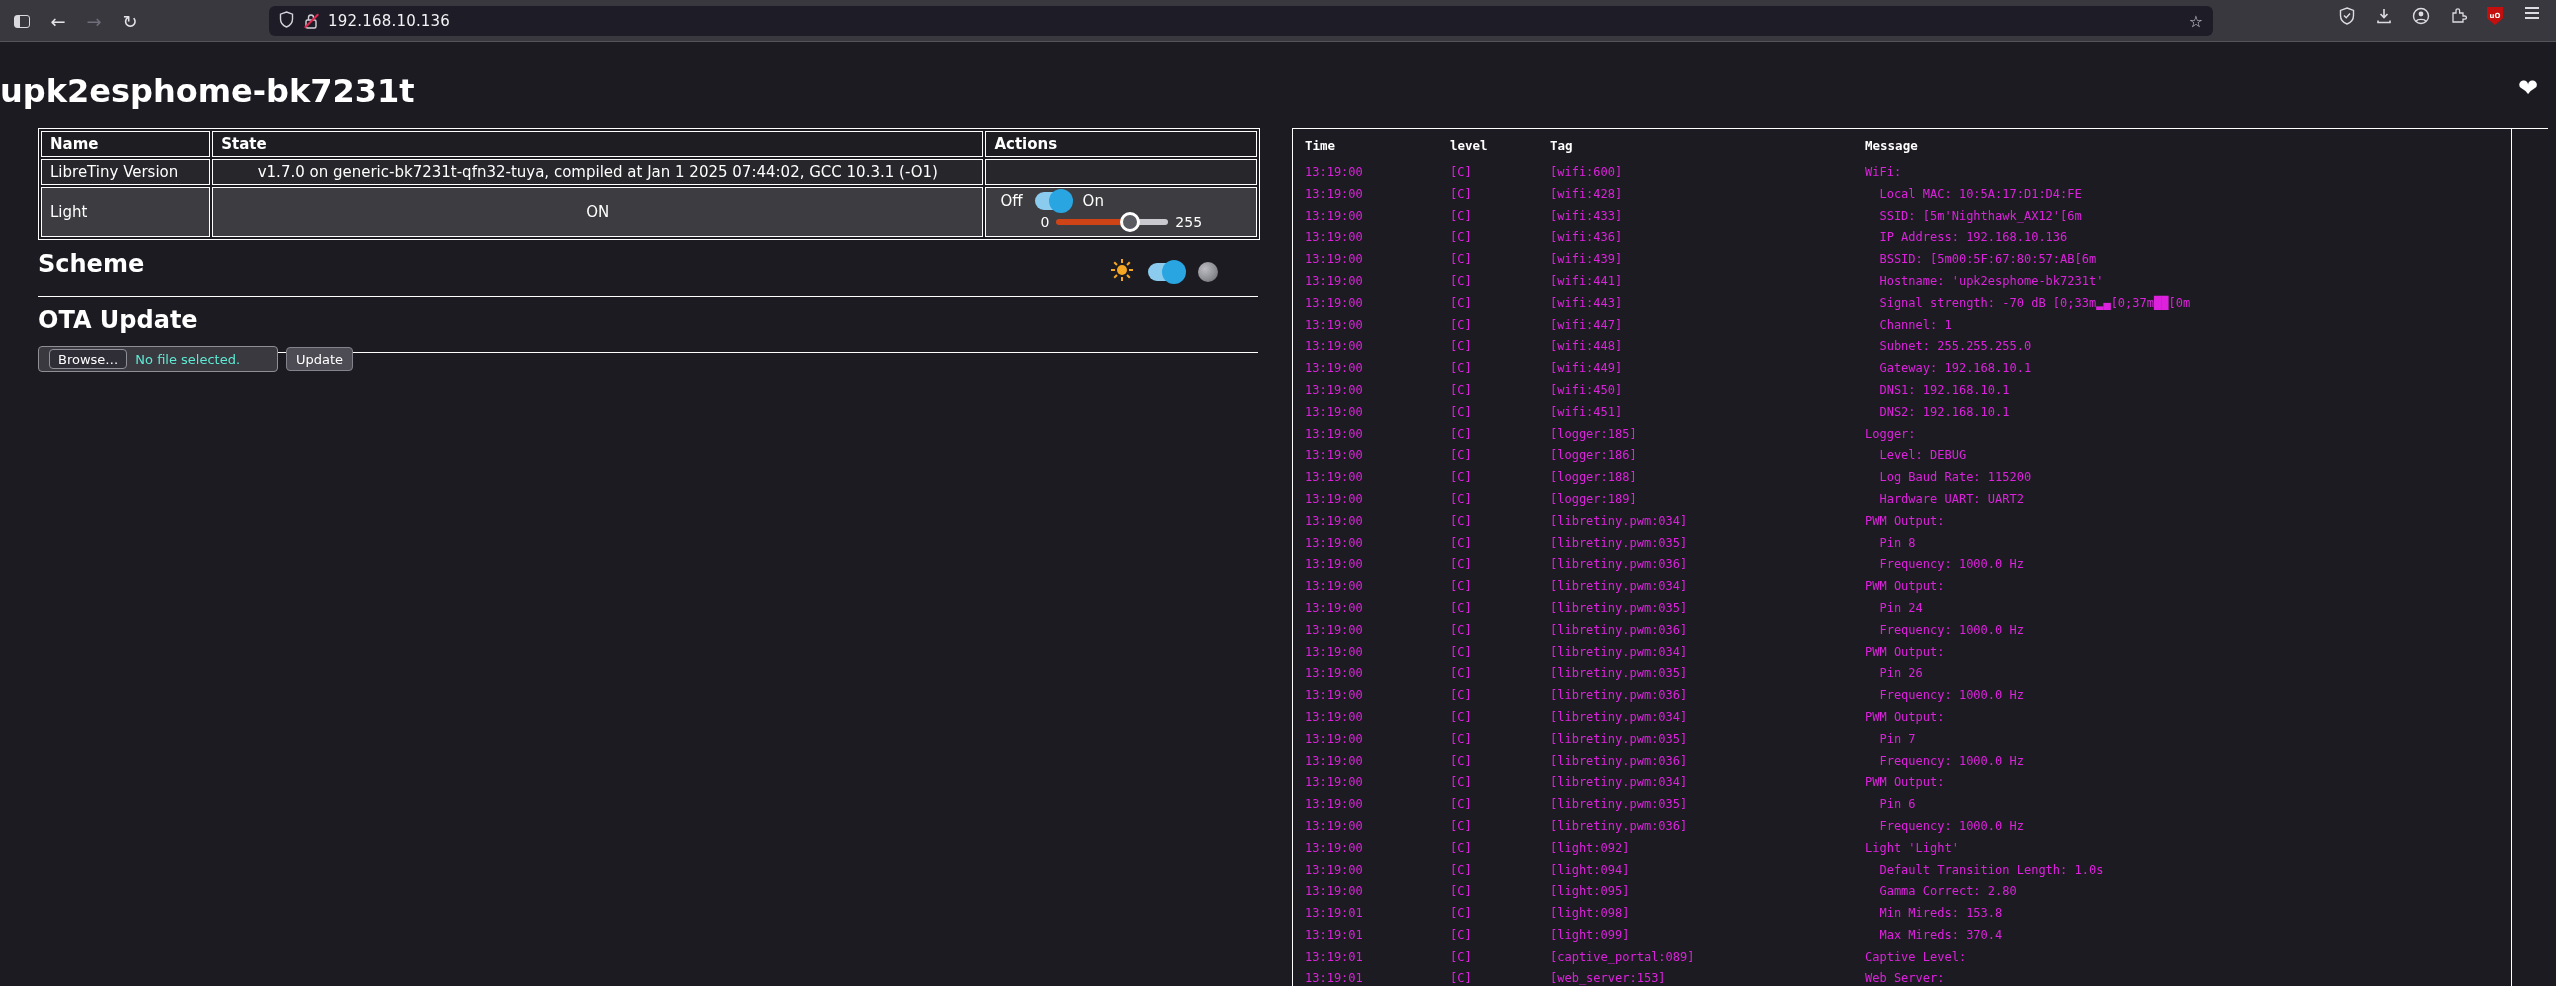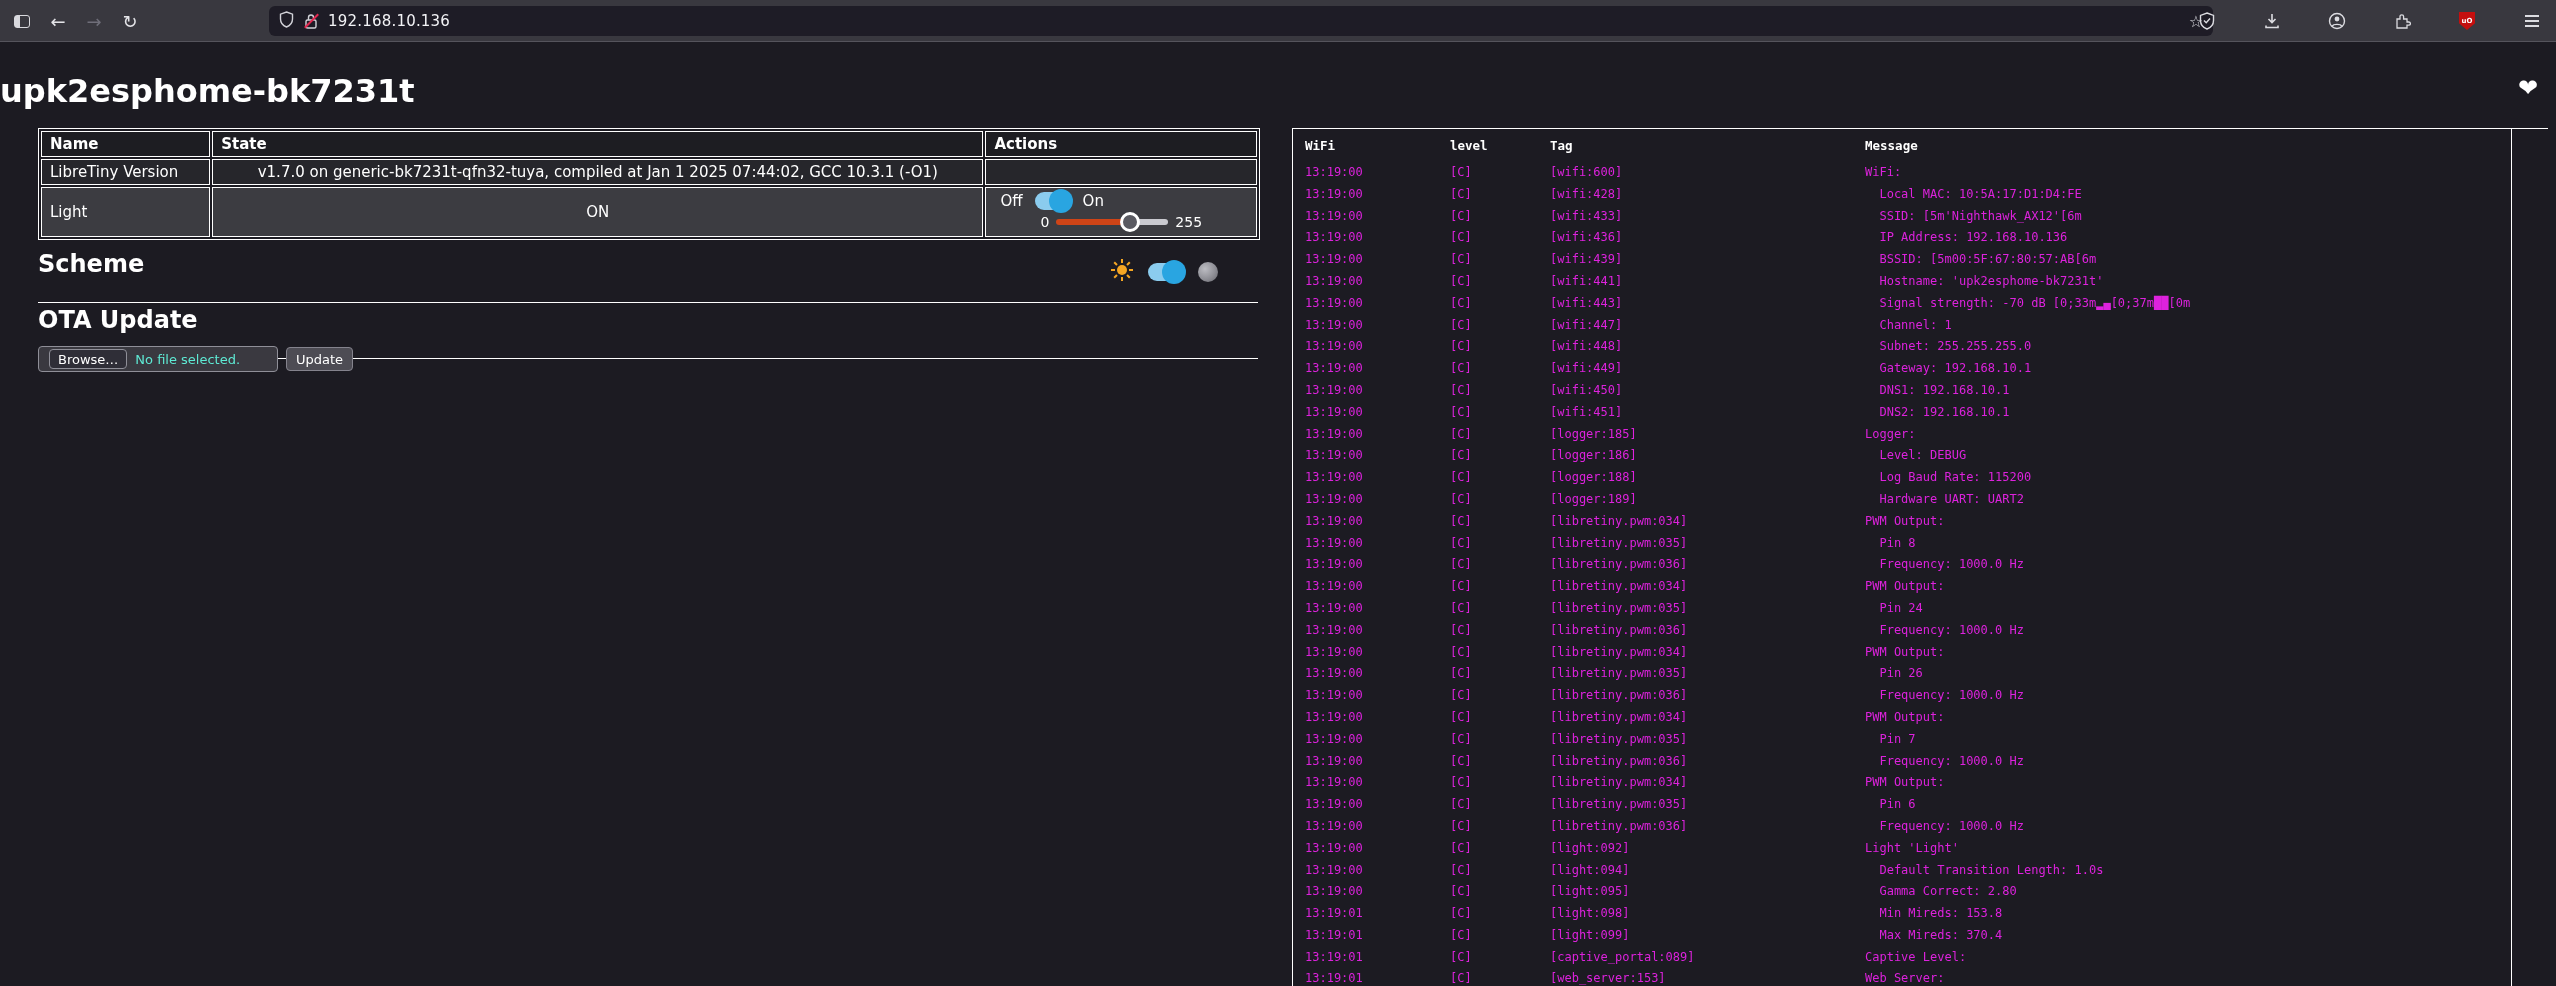--- a/index.html
+++ b/index.html
@@ -19,21 +19,21 @@
   .urlbar { position:absolute; left:269px; top:6px; width:1944px; height:30px;
             background:#1e1c26; border-radius:6px; display:flex; align-items:center;
             padding:0 10px; color:#f3f3f6; font-size:15px; }
   .urlbar .gap { width:10px; }
   .url-text { flex:1; margin-left:10px; letter-spacing:0.2px; }
   .star { color:#d2d2d8; font-size:16px; }
   .lockwrap { position:relative; width:14px; height:16px; }
   .lockwrap svg { display:block; }
   .strike { position:absolute; left:-2px; top:7px; width:19px; height:2px; background:#e22850; transform:rotate(-45deg); }
   .right-icons { position:absolute; right:12px; top:7px; display:flex; gap:13px; align-items:center; }
-  .ri { width:24px; height:28px; display:flex; align-items:center; justify-content:center; color:#dcdce1;margin-left:28px; }
+  .ri { width:24px; height:28px; display:flex; justify-content:center; color:#dcdce1; }
   .hamburger { display:flex; flex-direction:column; gap:3px; }
   .hamburger i { display:block; width:14px; height:2px; background:#dcdce1; }
   .ublock { width:16px; height:18px; background:#c40f0f; color:#fff; font-size:7px; font-weight:bold;
             display:flex; align-items:center; justify-content:center;
             clip-path:polygon(0 0,100% 0,100% 62%,50% 100%,0 62%); }
 
   
   .page-title { position:absolute; left:0; top:72px; width:2556px; 
                 color:#fff; font-size:32px; font-weight:bold; }
   .heart { position:absolute; right:18px; top:76px; color:#ffffff; font-size:24px; line-height:24px; }
@@ -57,21 +57,21 @@
   .toggle .knob { position:absolute; right:-2px; top:-3px; width:24px; height:24px; border-radius:50%; background:#29a5e1; }
 
   .slider { position:relative; width:112px; height:20px; }
   .slider .track { position:absolute; left:0; top:7px; width:112px; height:6px; border-radius:3px;
                    background:linear-gradient(to right, #cf4417 0%, #cf4417 66%, #c9c9cf 66%, #c9c9cf 100%); }
   .slider .thumb { position:absolute; left:64px; top:0px; width:20px; height:20px; border-radius:50%;
                    background:#5a5a61; border:3px solid #ffffff; }
 
   
   .section-h { position:absolute; left:38px; width:1220px; color:#fff; font-size:24px; font-weight:bold;
-               border-bottom:1px solid #ffffff; padding-bottom:24px; }
+               border-bottom:1px solid #ffffff; padding-bottom:18px; }
   #scheme-h { top:250px; }
   #ota-h { top:306px; }
 
   .scheme-controls { position:absolute; top:258px; left:1110px; display:flex; align-items:center; gap:14px; }
   .moon { width:20px; height:20px; border-radius:50%;
           background:radial-gradient(circle at 35% 35%, #bcbcc2 0%, #8f8f96 55%, #63636a 100%); }
 
   .ota-row { position:absolute; left:38px; top:346px; display:flex; align-items:center; gap:8px; }
   .filebox { display:flex; align-items:center; width:240px; height:26px; background:#3a3940;
              border:1px solid #8f8f98; border-radius:4px; padding:10px; gap:8px; }
@@ -239,21 +239,21 @@
     <span class="filebox">
       <span class="browse-btn">Browse…</span>
       <span class="file-status">No file selected.</span>
     </span>
     <span class="update-btn">Update</span>
   </div>
 
   <div class="log-topline"></div>
   <div class="log-box">
     <div class="log-grid log-head">
-      <span>WiFi</span>
+      <span>Time</span>
       <span>level</span>
       <span>Tag</span>
       <span>Message</span>
     </div>
     <div>
         <div class="log-grid log-row"><span>13:19:00</span><span>[C]</span><span>[wifi:600]</span><span>WiFi:</span></div>
         <div class="log-grid log-row"><span>13:19:00</span><span>[C]</span><span>[wifi:428]</span><span>  Local MAC: 10:5A:17:D1:D4:FE</span></div>
         <div class="log-grid log-row"><span>13:19:00</span><span>[C]</span><span>[wifi:433]</span><span>  SSID: [5m'Nighthawk_AX12'[6m</span></div>
         <div class="log-grid log-row"><span>13:19:00</span><span>[C]</span><span>[wifi:436]</span><span>  IP Address: 192.168.10.136</span></div>
         <div class="log-grid log-row"><span>13:19:00</span><span>[C]</span><span>[wifi:439]</span><span>  BSSID: [5m00:5F:67:80:57:AB[6m</span></div>

